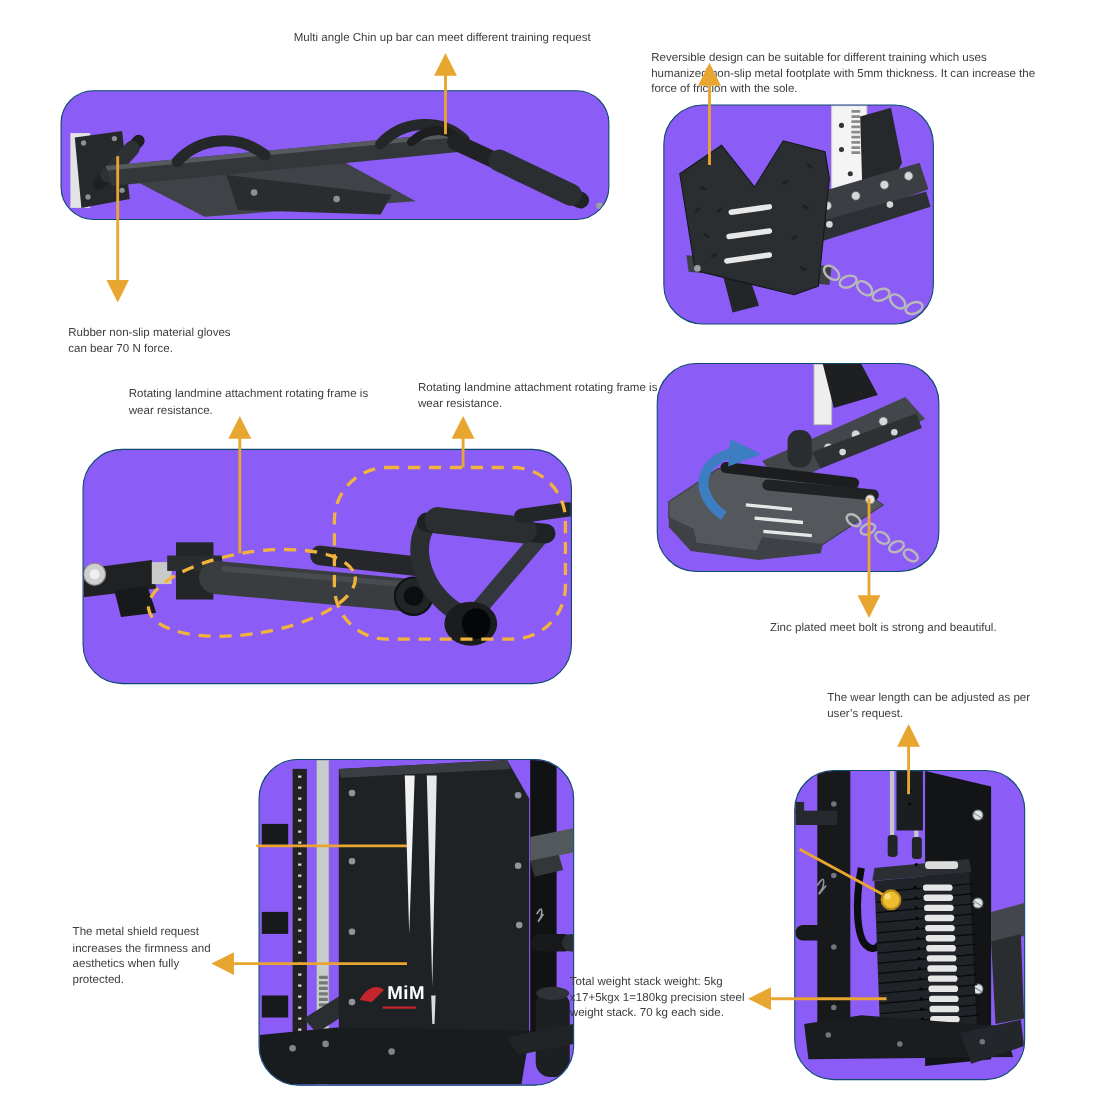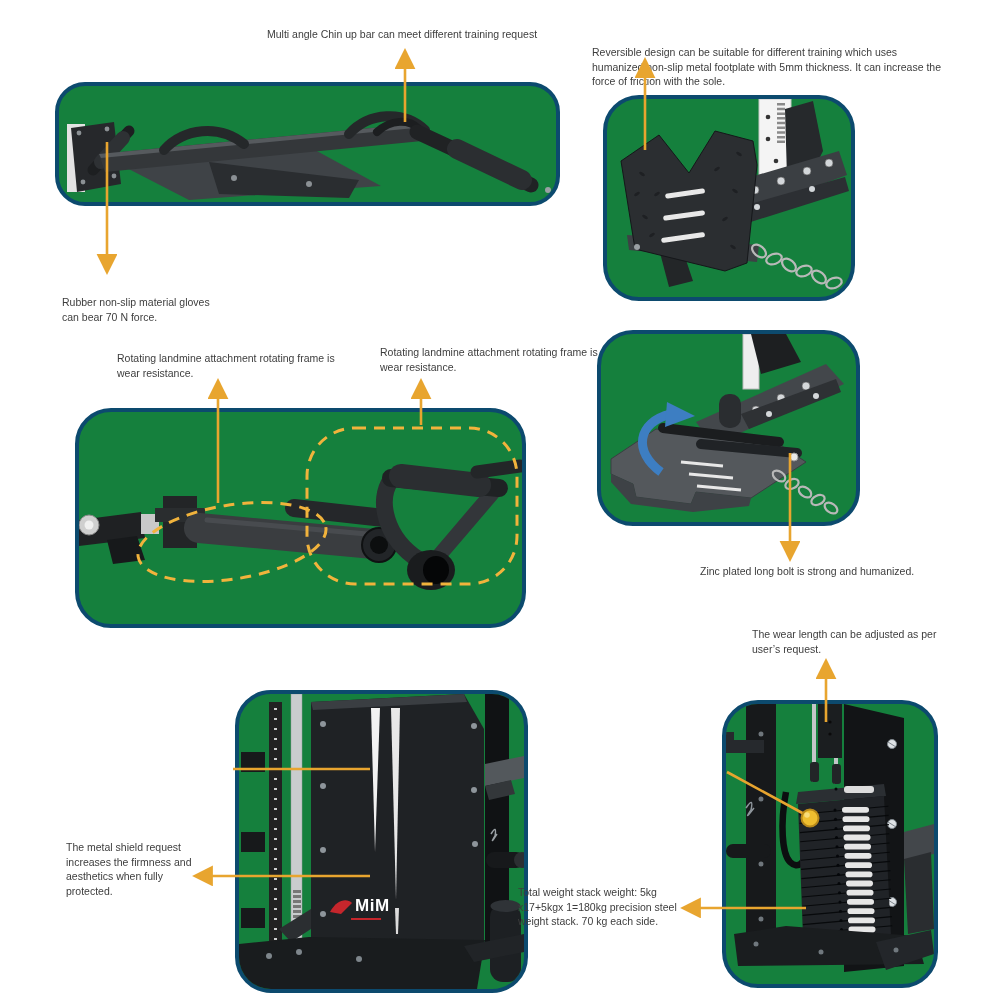--- a/index.html
+++ b/index.html
@@ -1,37 +1,37 @@
 <!DOCTYPE html>
 <html><head>
 <meta charset="utf-8">
 <style>
   html,body{margin:0;padding:0;background:#fff;}
   #canvas{position:relative;width:1000px;height:1000px;background:#fff;overflow:hidden;
           font-family:"Liberation Sans",sans-serif;color:#3d3d3d;}
-  .panel{position:absolute;background:#15803d;border:4px solid #0c4a6e;border-radius:36px;
+  .panel{position:absolute;background:#8b5cf6;border:1px solid #0c4a6e;border-radius:36px;
          overflow:hidden;z-index:1;}
   .note{position:absolute;font-size:10.5px;line-height:14.5px;color:#3d3d3d;z-index:40;}
   .nowrap{white-space:nowrap;}
   #overlay{position:absolute;left:0;top:0;width:1000px;height:1000px;z-index:50;pointer-events:none;}
   .mim-logo{position:absolute;left:90px;top:202px;display:flex;align-items:center;gap:2px;z-index:5;}
   .mim-logo .txt{color:#ffffff;font-weight:bold;font-size:17px;letter-spacing:.5px;}
   .mim-logo .bar{position:absolute;left:22px;top:22px;width:30px;height:2px;background:#c5262c;}
 </style>
 </head>
 <body>
 
 <div id="canvas">
 
   <div class="note nowrap" style="left:267px;top:27px;">Multi angle Chin up bar can meet different training request</div>
   <div class="note" style="left:592px;top:8px;width:352px;margin-top:37px;">Reversible design can be suitable for different training which uses humanized non-slip metal footplate with 5mm thickness. It can increase the force of friction with the sole.</div>
   <div class="note" style="left:62px;top:295px;width:150px;">Rubber non-slip material gloves can bear 70 N force.</div>
   <div class="note" style="left:117px;top:351px;width:235px;">Rotating landmine attachment rotating frame is wear resistance.</div>
   <div class="note" style="left:380px;top:345px;width:235px;">Rotating landmine attachment rotating frame is wear resistance.</div>
-  <div class="note nowrap" style="left:700px;top:564px;">Zinc plated long bolt is strong and humanized.</div>
+  <div class="note nowrap" style="left:700px;top:564px;">Zinc plated meet bolt is strong and beautiful.</div>
   <div class="note" style="left:752px;top:627px;width:210px;">The wear length can be adjusted as per user’s request.</div>
   <div class="note" style="left:66px;top:840px;width:142px;">The metal shield request increases the firmness and aesthetics when fully protected.</div>
   <div class="note" style="left:518px;top:885px;width:170px;">Total weight stack weight: 5kg x17+5kgx 1=180kg precision steel weight stack. 70 kg each side.</div>
 
   <div class="panel" style="left:55px;top:82px;width:497px;height:116px;border-radius:30px;">
     <svg width="497" height="116" viewBox="0 0 497 116">
       <rect x="8" y="38" width="18" height="68" fill="#e3e3e3"></rect>
       <polygon points="12,42 55,36 62,98 18,106" fill="#26282b"></polygon>
       <circle cx="20" cy="47" r="2.4" fill="#8b9094"></circle>
         <circle cx="48" cy="43" r="2.4" fill="#8b9094"></circle>

